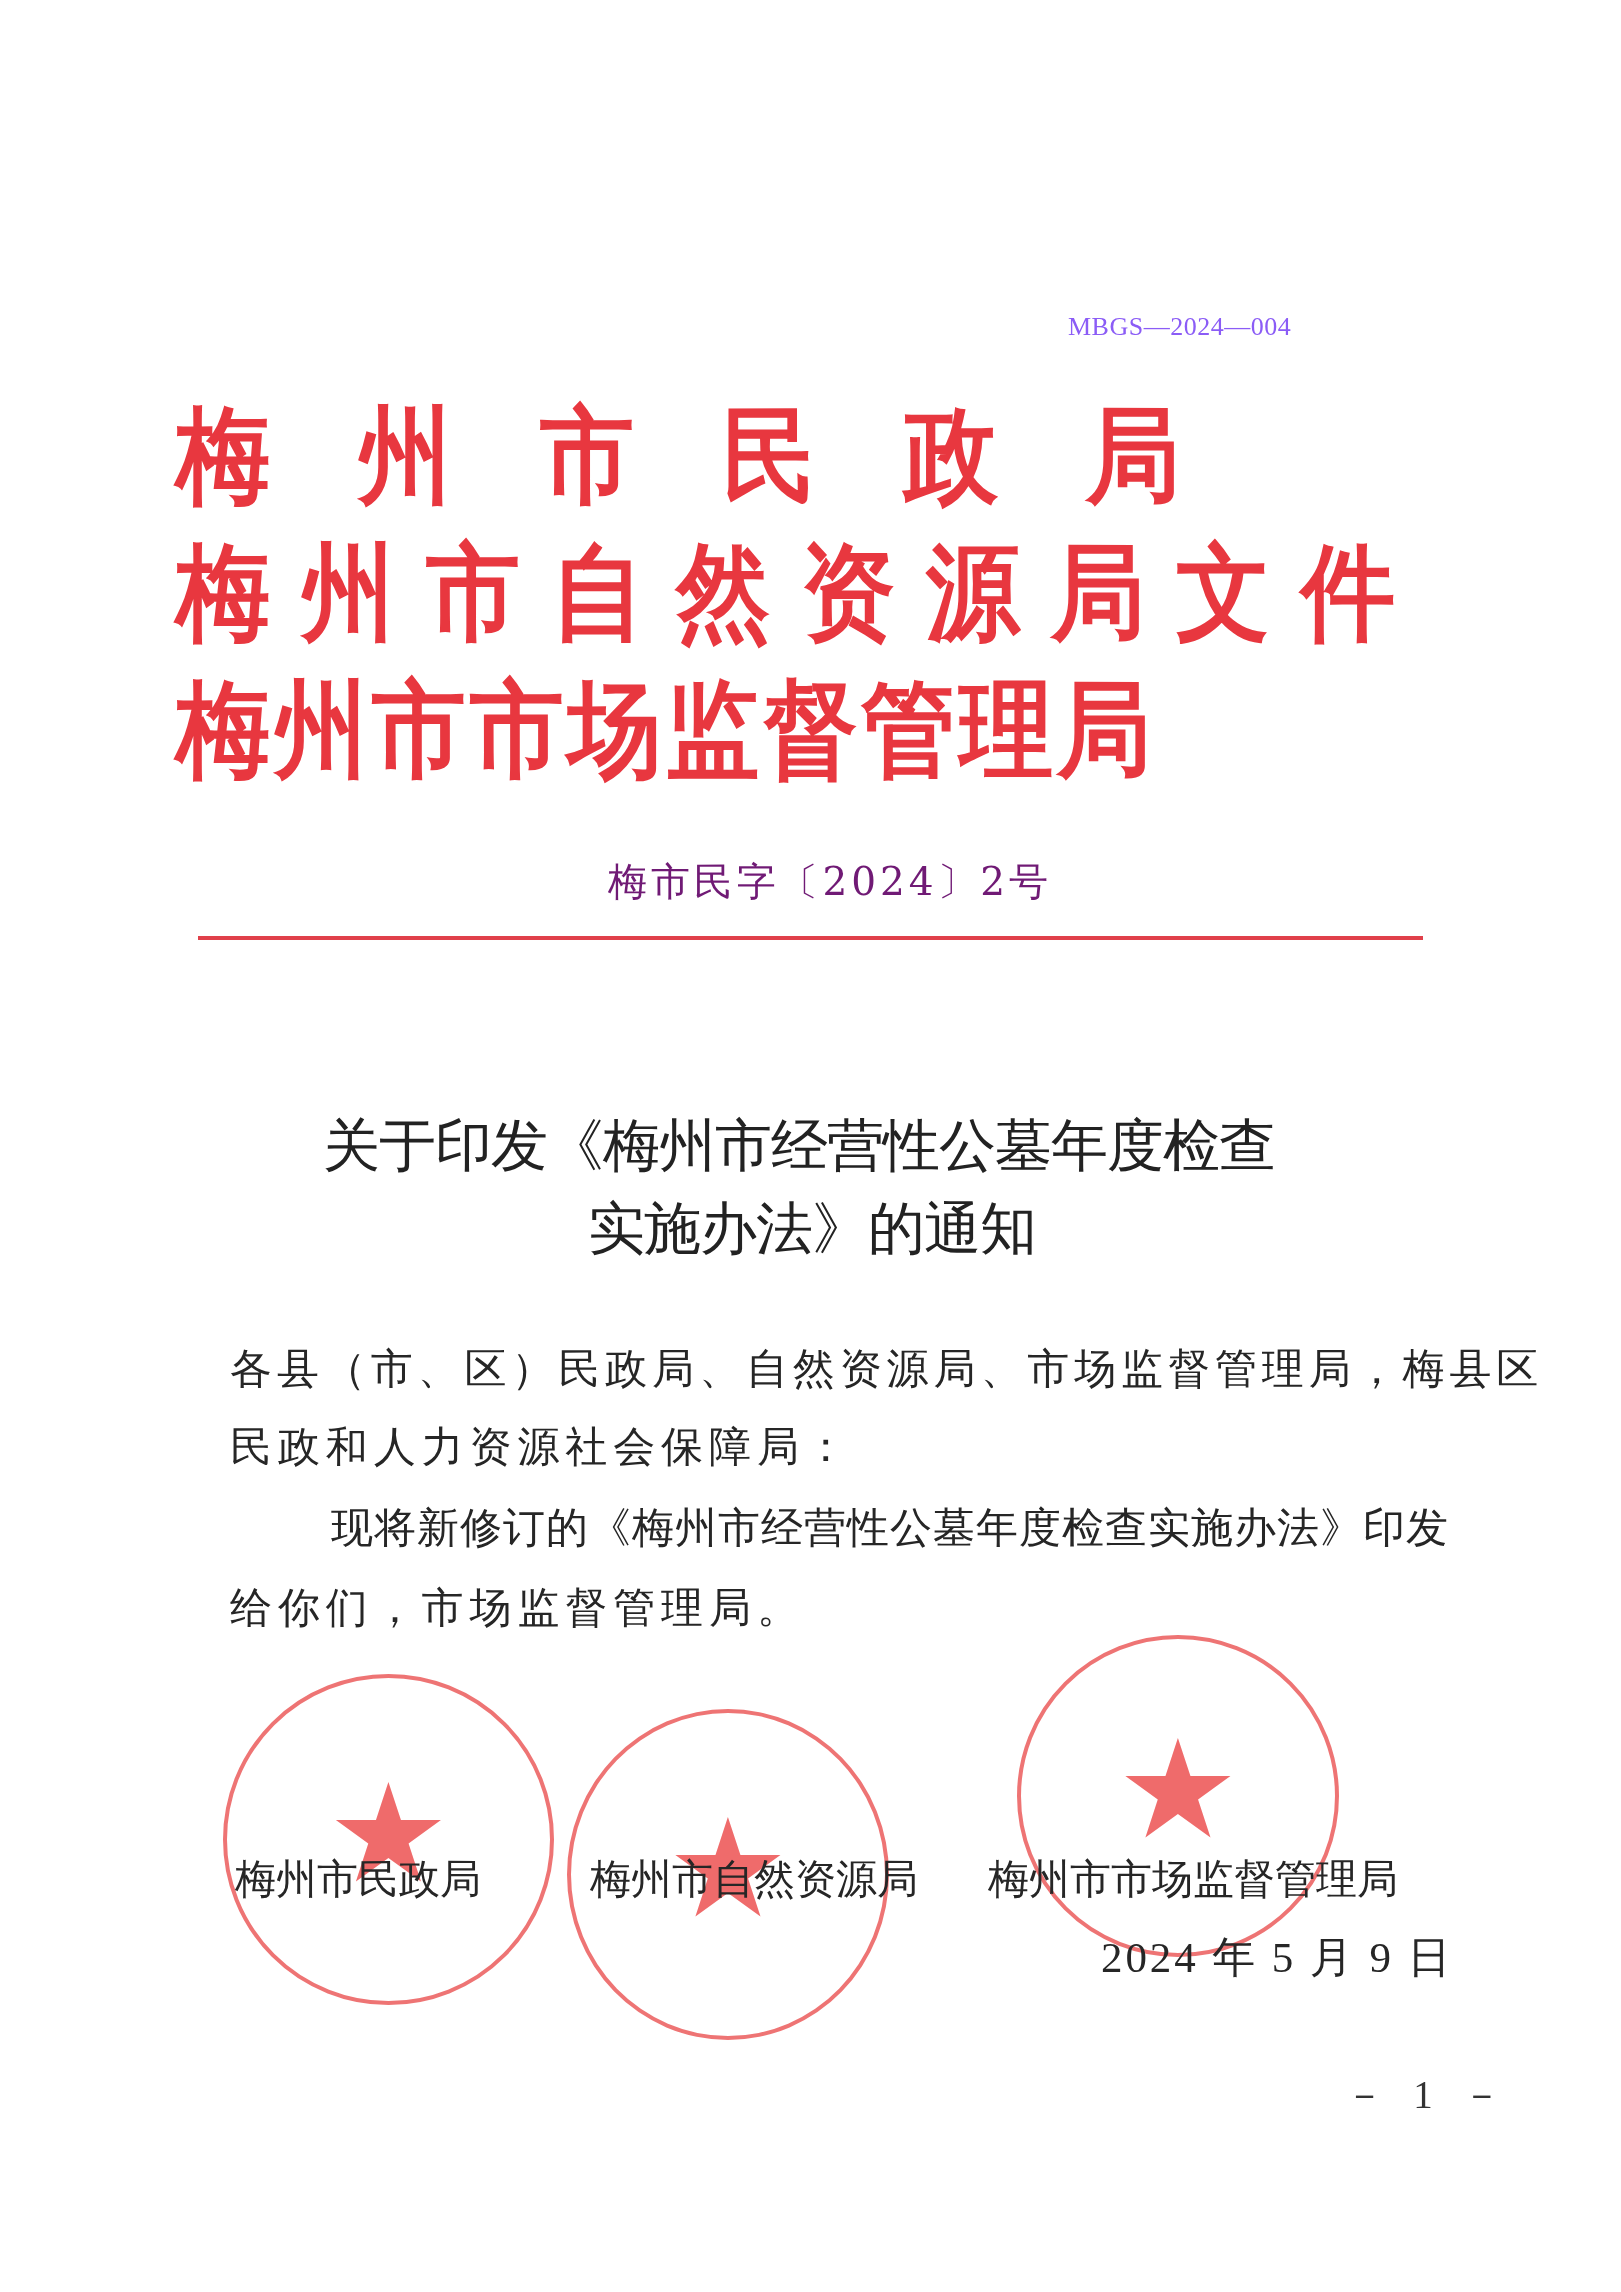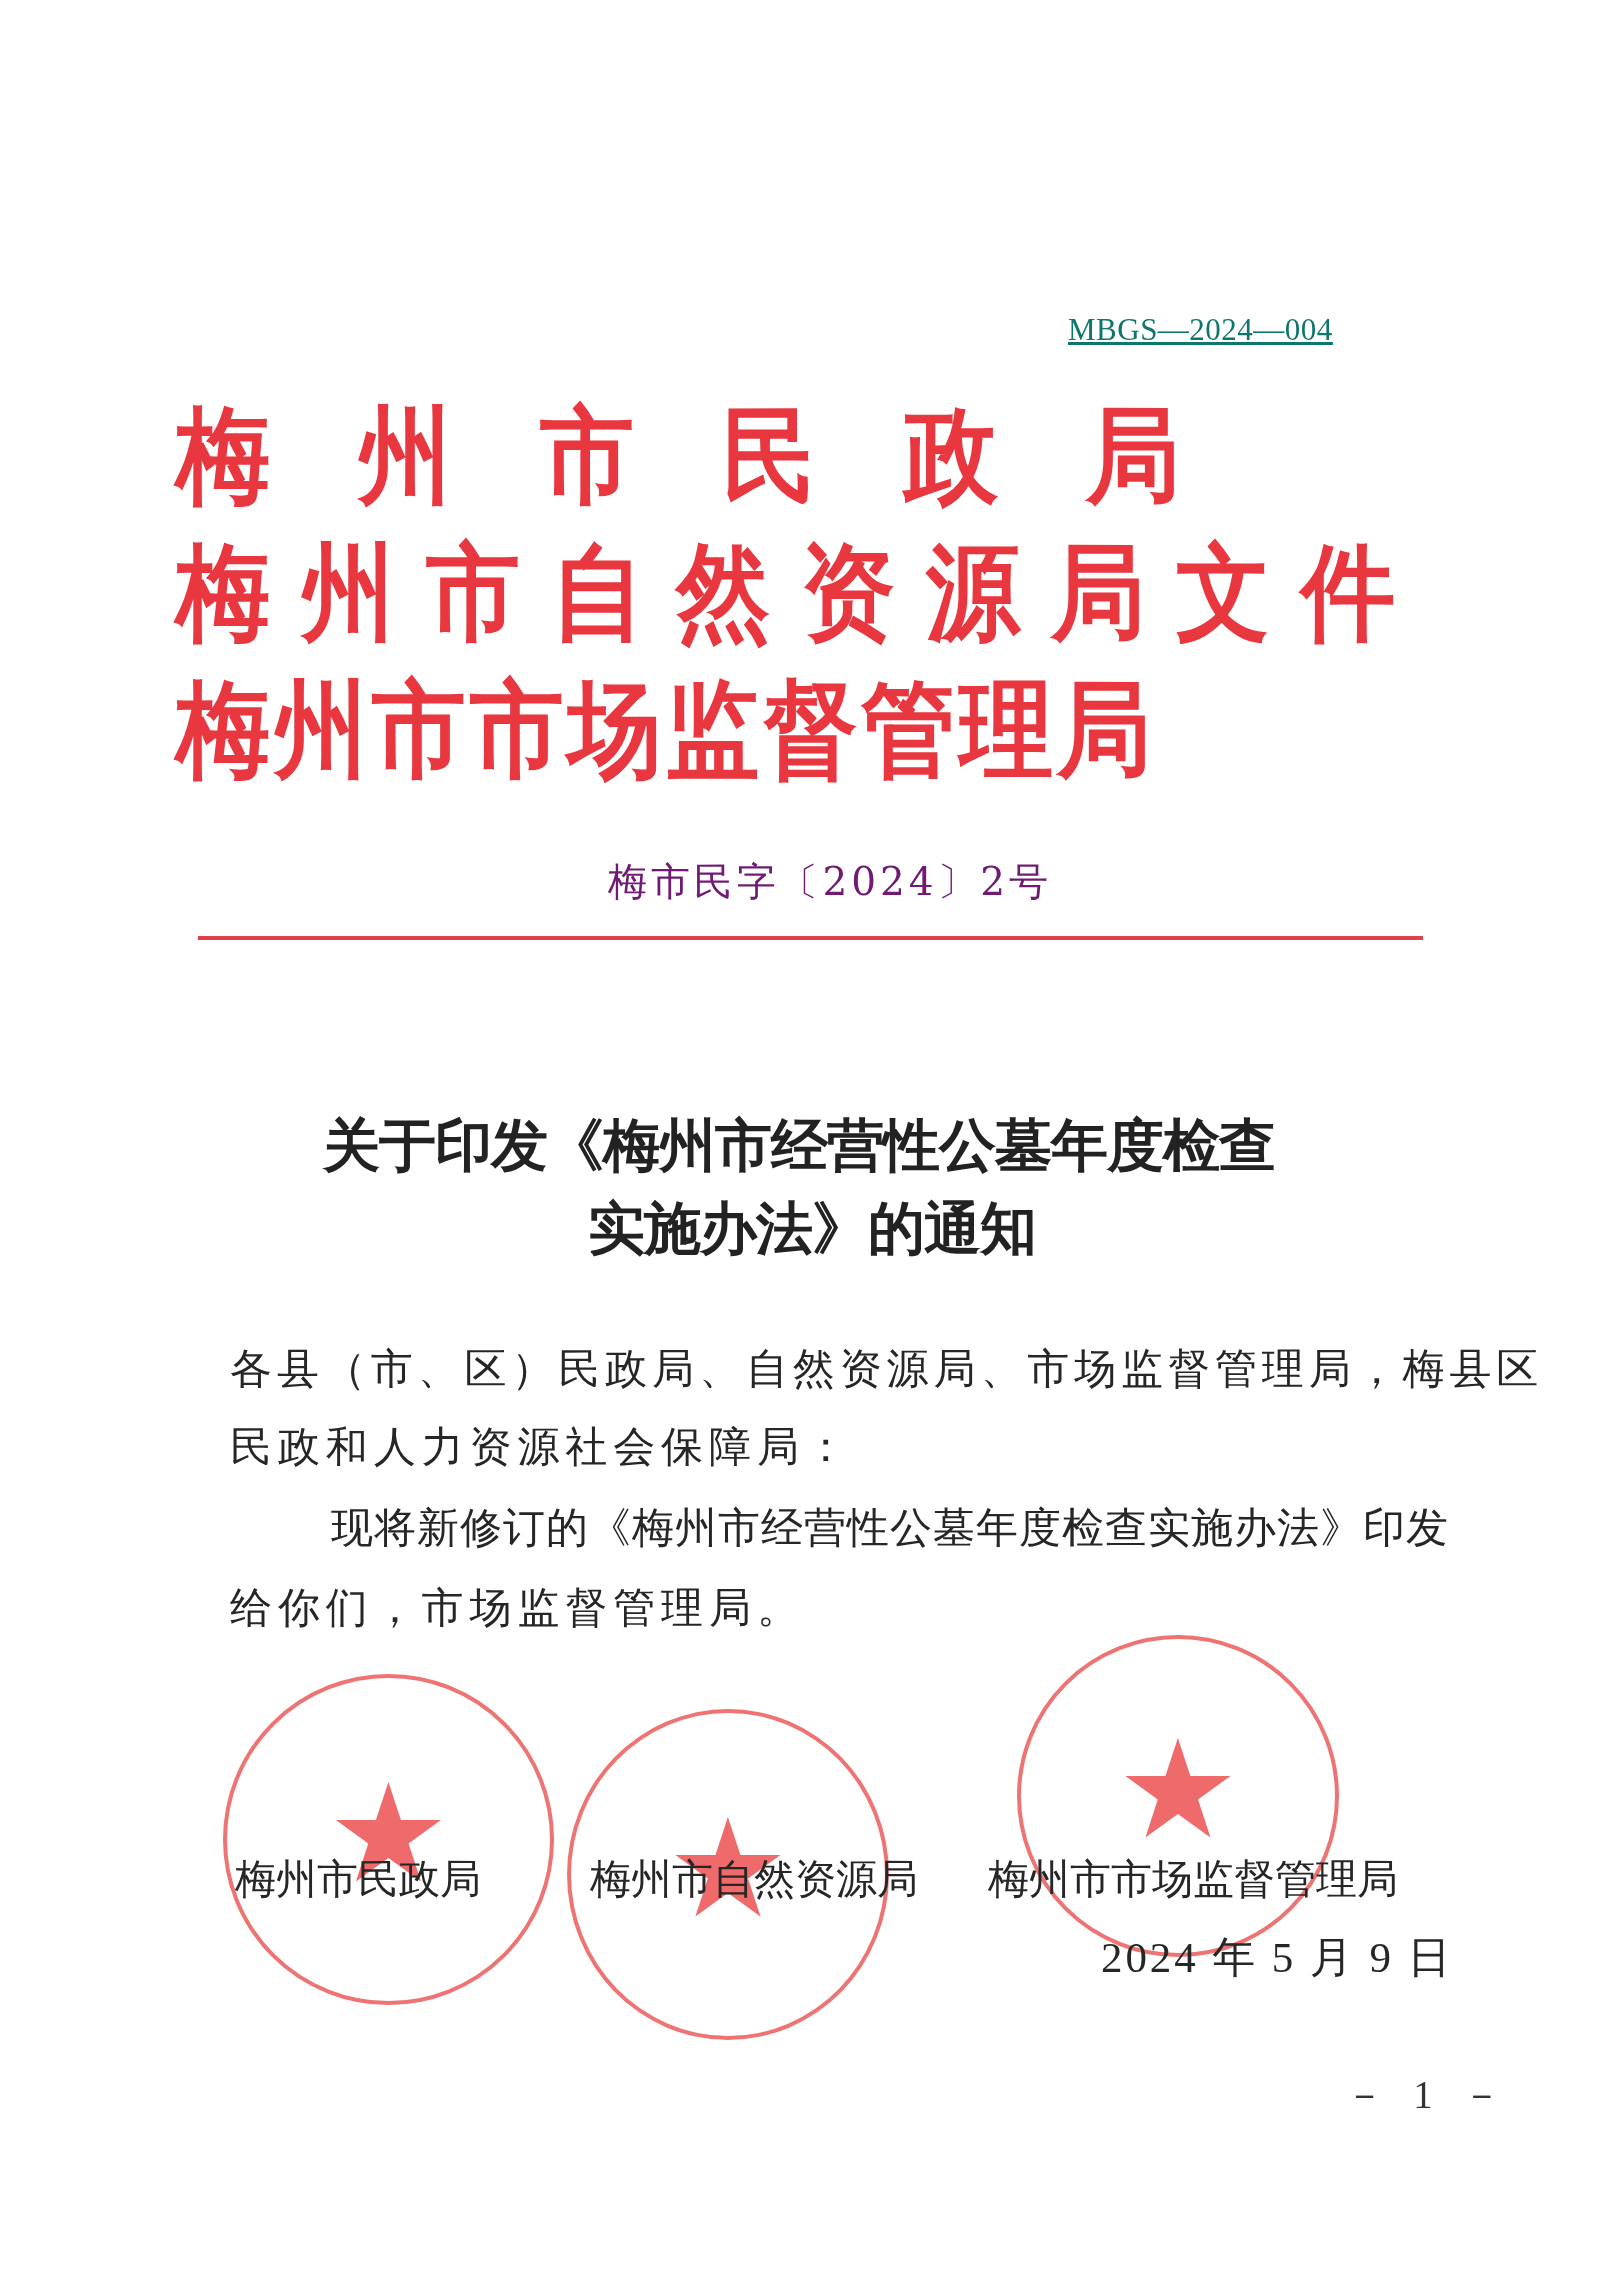--- a/index.html
+++ b/index.html
@@ -1,25 +1,25 @@
 <!DOCTYPE html>
 <html><head>
 <meta charset="utf-8">
 <style>
   html, body { margin: 0; padding: 0; background: #ffffff; }
   body { width: 1621px; height: 2293px; position: relative; overflow: hidden; font-family: "DejaVu Serif", "Liberation Serif", serif; color: #1c1c1c; }
   .abs { position: absolute; }
-  #doc-code { left: 1068px; top: 312px; font-family: "Liberation Serif", "DejaVu Serif", serif; font-size: 31px; letter-spacing: 0.5px; color: #0f766e; text-decoration: underline; }
+  #doc-code { left: 1068px; top: 312px; font-family: "Liberation Serif", "DejaVu Serif", serif; font-size: 26px; letter-spacing: 0.5px; color: #8b5cf6; }
   .hdr { left: 176px; font-family: "DejaVu Serif", "Liberation Serif", serif; font-weight: bold; color: #e8373f; font-size: 94px; line-height: 1; white-space: nowrap; transform: scaleY(1.12); transform-origin: top left; }
   #hdr-1 { top: 402px; letter-spacing: 88px; }
   #hdr-2 { top: 539px; letter-spacing: 31px; }
   #hdr-3 { top: 676px; letter-spacing: 3.9px; }
   #doc-number { left: 608px; top: 855px; font-size: 39px; color: #701a75; letter-spacing: 3.9px; }
   #red-rule { left: 198px; top: 936px; width: 1225px; height: 3.9px; background: #e0404a; }
-  .title { font-family: "DejaVu Serif", serif; font-weight: bold; font-size: 57px; color: #222; white-space: nowrap; letter-spacing: -1px; }
+  .title { font-family: "DejaVu Serif", serif; font-weight: normal; font-size: 57px; color: #222; white-space: nowrap; letter-spacing: -1px; }
   #title-1 { left: 323px; top: 1108px; }
   #title-2 { left: 588px; top: 1191px; }
   .body-line { font-family: Liberation Serif, serif; font-size: 42px; color: #262626; white-space: nowrap; letter-spacing: 5.9px; }
   #addr-1 { left: 230px; top: 1341px; letter-spacing: 4.9px; }
   #addr-2 { left: 230px; top: 1419px; }
   #para-1 { left: 331px; top: 1500px; letter-spacing: 1px; }
   #para-2 { left: 230px; top: 1580px; }
   .stamp { border: 4.9px solid rgba(232, 70, 70, 0.75); border-radius: 50%; }
   .stamp .star { position: absolute; color: rgba(235, 70, 70, 0.8); font-size: 137px; line-height: 1; left: 50%; top: 50%; transform: translate(-50%, -55%); }
   #stamp-1 { left: 223px; top: 1674px; width: 323px; height: 323px; }

